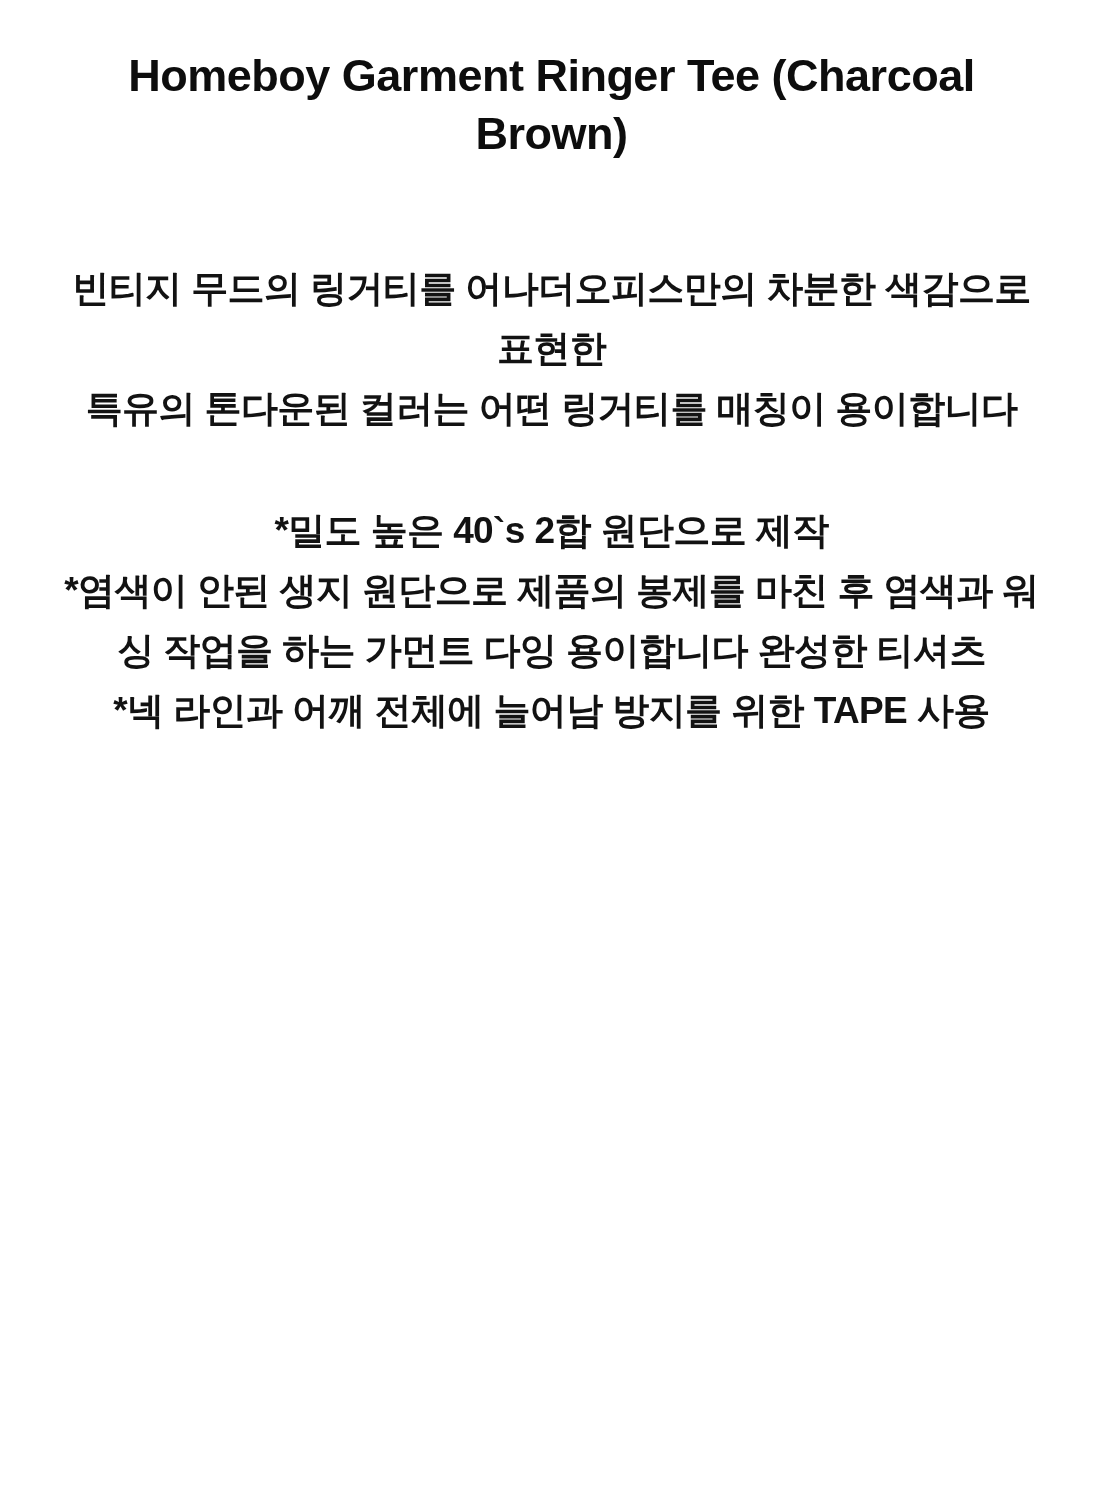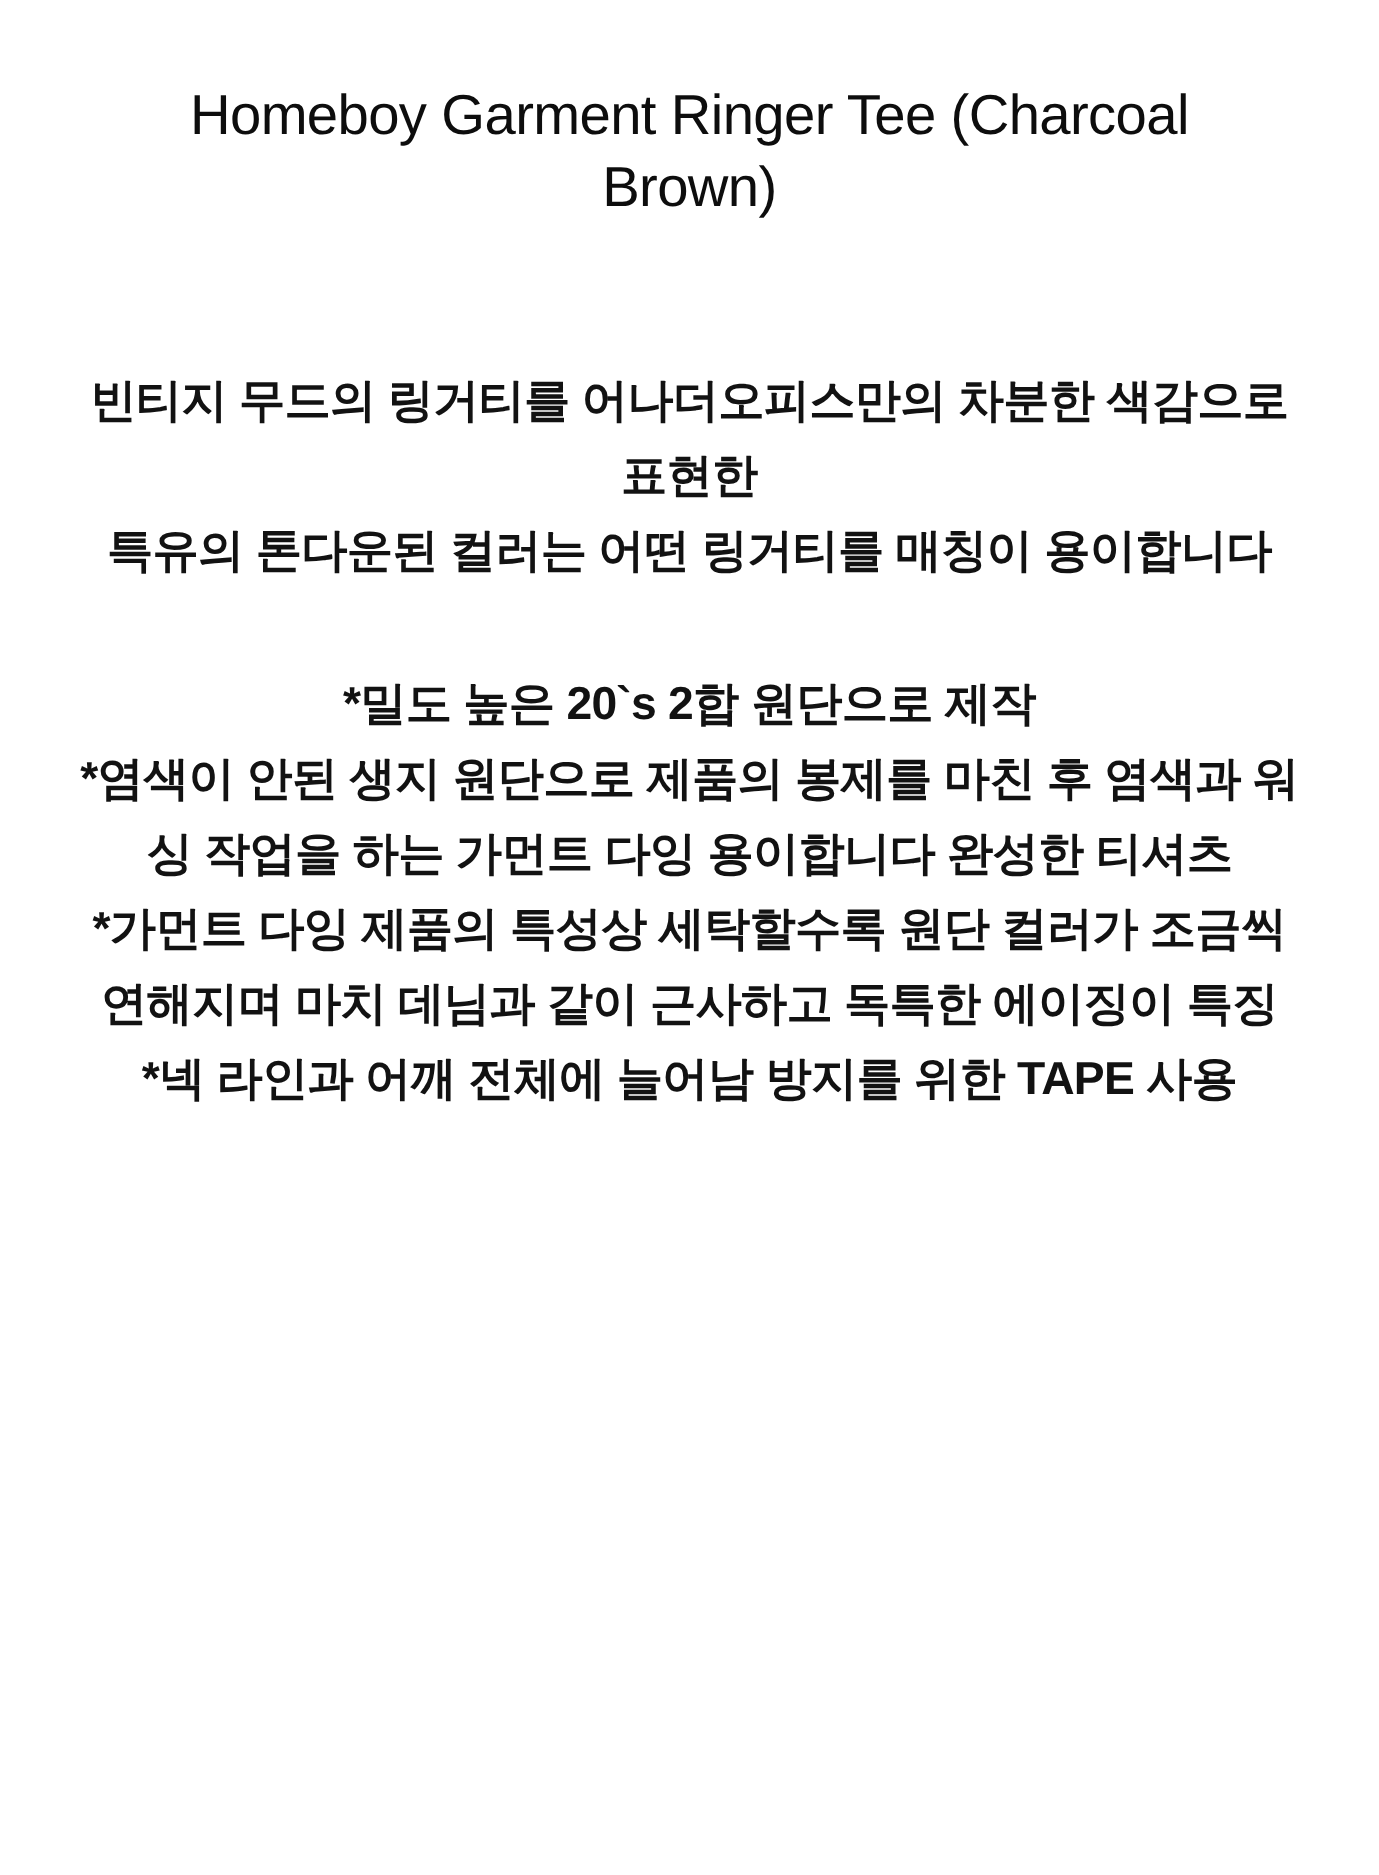--- a/index.html
+++ b/index.html
@@ -15,24 +15,24 @@
     -webkit-font-smoothing: antialiased;
   }
   .page {
     box-sizing: border-box;
     width: 1103px;
     padding: 46px 62px 40px 62px;
   }
   .product-title {
     font-size: 45px;
     line-height: 1.28;
-    font-weight: 400;
+    font-weight: 700;
     text-align: center;
     letter-spacing: -0.5px;
-    margin: 17px;
+    margin: 1px;
     padding: 0 10px;
     color: #0d0d0d;
   }
   .spacer-lg {
     height: 96px;
   }
   .spacer-md {
     height: 62px;
   }
   .body-block {
@@ -57,19 +57,18 @@
   <div class="spacer-lg"></div>
 
   <div class="body-block">
     <p>빈티지 무드의 링거티를 어나더오피스만의 차분한 색감으로 표현한</p>
     <p>특유의 톤다운된 컬러는 어떤 링거티를 매칭이 용이합니다</p>
   </div>
 
   <div class="spacer-md"></div>
 
   <div class="body-block">
-    <p>*밀도 높은 20`s 2합 원단으로 제작</p>
+    <p>*밀도 높은 40`s 2합 원단으로 제작</p>
     <p>*염색이 안된 생지 원단으로 제품의 봉제를 마친 후 염색과 워싱 작업을 하는 가먼트 다잉 용이합니다 완성한 티셔츠</p>
-    <p>*가먼트 다잉 제품의 특성상 세탁할수록 원단 컬러가 조금씩 연해지며 마치 데님과 같이 근사하고 독특한 에이징이 특징</p>
     <p>*넥 라인과 어깨 전체에 늘어남 방지를 위한 TAPE 사용</p>
   </div>
 
 </div>
 
 </body></html>

